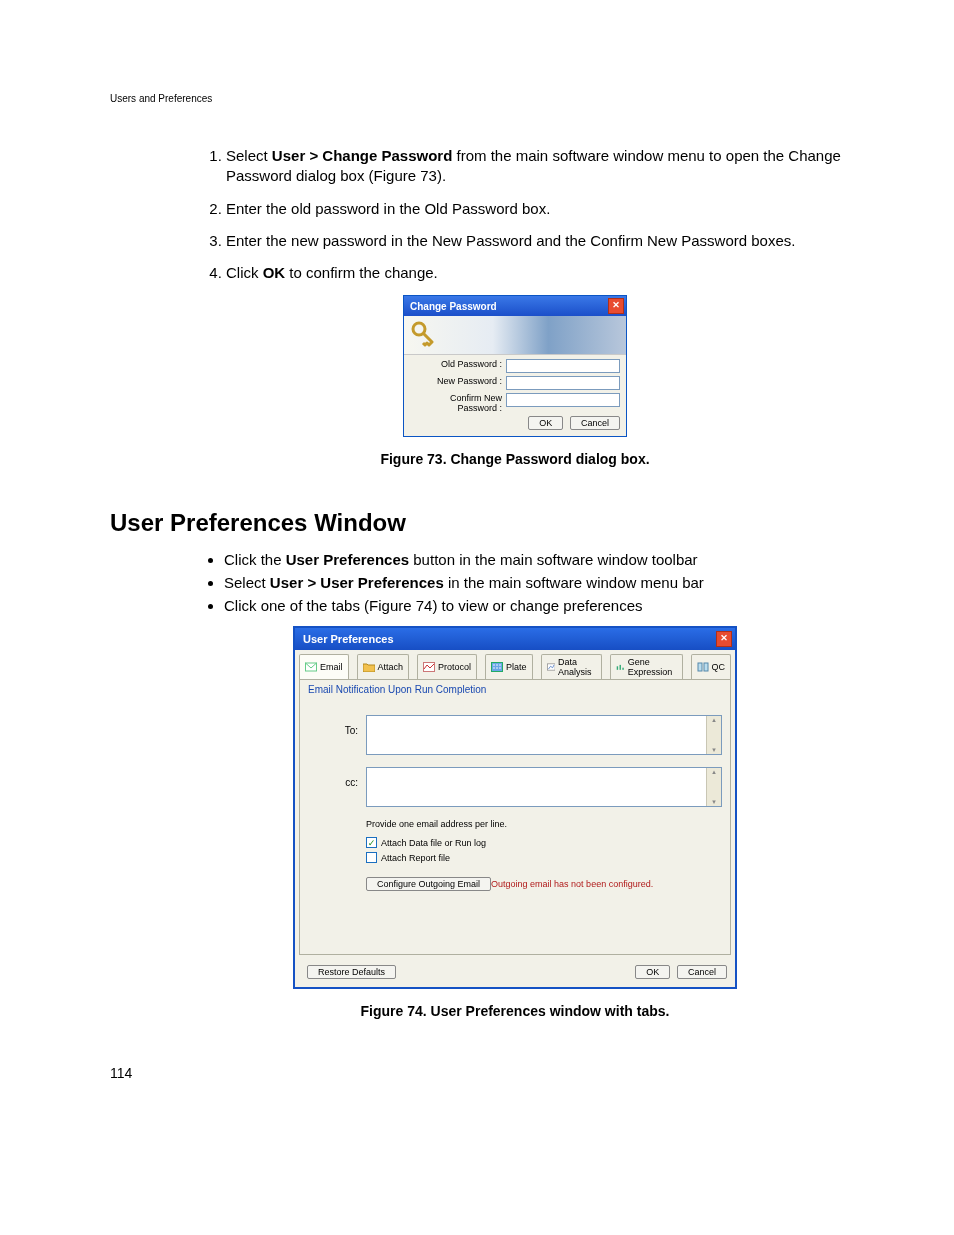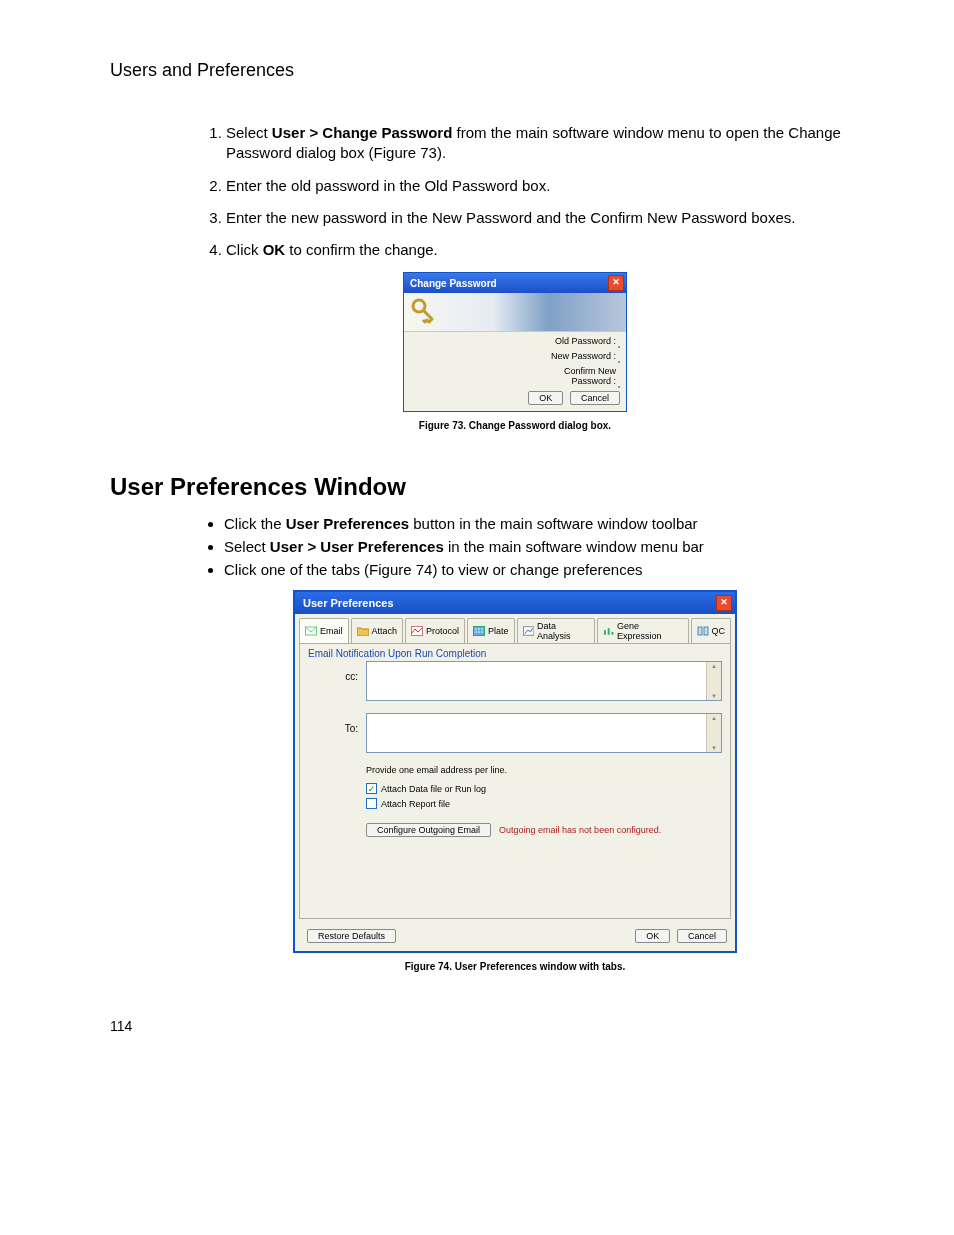--- a/index.html
+++ b/index.html
@@ -6,22 +6,23 @@
     font-family: Arial, Helvetica, sans-serif;
     font-size: 15px;
     color: #000;
     margin: 0;
     padding: 60px 110px 60px 110px;
     background: #fff;
     width: 954px;
     box-sizing: border-box;
   }
   .running-head {
-    font-size: 18px;
+    font-size: 10px;
     margin-bottom: 42px;
+    margin-top: 33px;
   }
   .content-indent {
     margin-left: 76px;
   }
   h2 {
     font-size: 20px;
     font-weight: bold;
     margin: 0 0 14px 0;
   }
   h1.section {
@@ -44,22 +45,22 @@
   ul.bullets {
     margin: 0 0 12px 0;
     padding-left: 38px;
   }
   ul.bullets li {
     margin-bottom: 6px;
   }
   .fig-caption {
     text-align: center;
     font-weight: bold;
-    font-size: 10px;
-    margin-top: 8px;
+    font-size: 14px;
+    margin-top: 14px;
   }
   .page-num {
     font-size: 14px;
     margin-top: 46px;
   }
 
   
   .cp-dialog {
     width: 222px;
     margin: 6px auto 0 auto;
@@ -96,23 +97,22 @@
     position: absolute;
     left: 6px; top: 4px;
     width: 24px; height: 30px;
   }
   .cp-body {
     background: #f2f1e8;
     padding: 4px 6px 6px 6px;
   }
   .cp-row {
     display: flex;
-    align-items: flex-end;
+    align-items: flex-start;
     margin-bottom: 3px;
-    flex-direction: column;
   }
   .cp-label {
     width: 92px;
     text-align: right;
     padding-right: 4px;
     font-size: 9px;
   }
   .cp-input {
     flex: 1;
     height: 14px;
@@ -149,21 +149,21 @@
     font-weight: bold;
     display: flex;
     justify-content: space-between;
     align-items: center;
     padding: 3px 3px 3px 8px;
     font-size: 11px;
   }
   .up-tabs {
     display: flex;
     padding: 4px 4px 0 4px;
-    gap: 2px;
+    gap: 8px;
   }
   .up-tab {
     display: flex;
     align-items: center;
     gap: 3px;
     padding: 2px 5px;
     border: 1px solid #b0b0a0;
     border-bottom: none;
     background: #f2f1e8;
     font-size: 9px;
@@ -181,21 +181,21 @@
     margin: 0 4px 4px 4px;
     border: 1px solid #b0b0a0;
     background: #f2f1e8;
     padding: 4px 8px 30px 8px;
     min-height: 240px;
     position: relative;
   }
   .up-pane-title {
     color: #1a49b0;
     font-size: 10px;
-    margin-bottom: 2px;
+    margin-bottom: 20px;
   }
   .up-field {
     display: flex;
     margin-bottom: 12px;
   }
   .up-flabel {
     width: 50px;
     text-align: right;
     padding-right: 8px;
     padding-top: 10px;
@@ -243,21 +243,20 @@
     justify-content: center;
     font-size: 9px;
     color: #1a8a1a;
     box-sizing: border-box;
   }
   .up-cfgrow {
     margin-left: 58px;
     margin-top: 14px;
     display: flex;
     align-items: center;
-    gap: 8px;
   }
   .up-cfgrow .xp-btn { margin-left: 0; }
   .up-warncfg {
     color: #b01a1a;
     font-size: 9px;
   }
   .up-bottom {
     display: flex;
     justify-content: space-between;
     padding: 6px 8px 8px 8px;
@@ -386,37 +385,37 @@
         <svg class="tab-ico" viewBox="0 0 12 10">
             <rect x="1" y="1" width="4" height="8" fill="#bde" stroke="#58a"></rect>
             <rect x="7" y="1" width="4" height="8" fill="#bde" stroke="#58a"></rect>
           </svg>
         <span>QC</span>
       </div>
     </div>
     <div class="up-pane">
       <div class="up-pane-title">Email Notification Upon Run Completion</div>
       <div class="up-field">
+        <div class="up-flabel">To:</div>
+        <div class="up-textarea">
+          <div class="up-scrollhint">
+              <span>▴</span>
+              <span>▾</span>
+            </div>
+        </div>
+      </div>
+      <div class="up-field">
         <div class="up-flabel">cc:</div>
         <div class="up-textarea">
           <div class="up-scrollhint">
               <span>▴</span>
               <span>▾</span>
             </div>
         </div>
       </div>
-      <div class="up-field">
-        <div class="up-flabel">To:</div>
-        <div class="up-textarea">
-          <div class="up-scrollhint">
-              <span>▴</span>
-              <span>▾</span>
-            </div>
-        </div>
-      </div>
       <div class="up-note">Provide one email address per line.</div>
       <div class="up-check">
         <span class="up-checkbox">✓</span>
         <span>Attach Data file or Run log</span>
       </div>
       <div class="up-check">
         <span class="up-checkbox"></span>
         <span>Attach Report file</span>
       </div>
       <div class="up-cfgrow">

